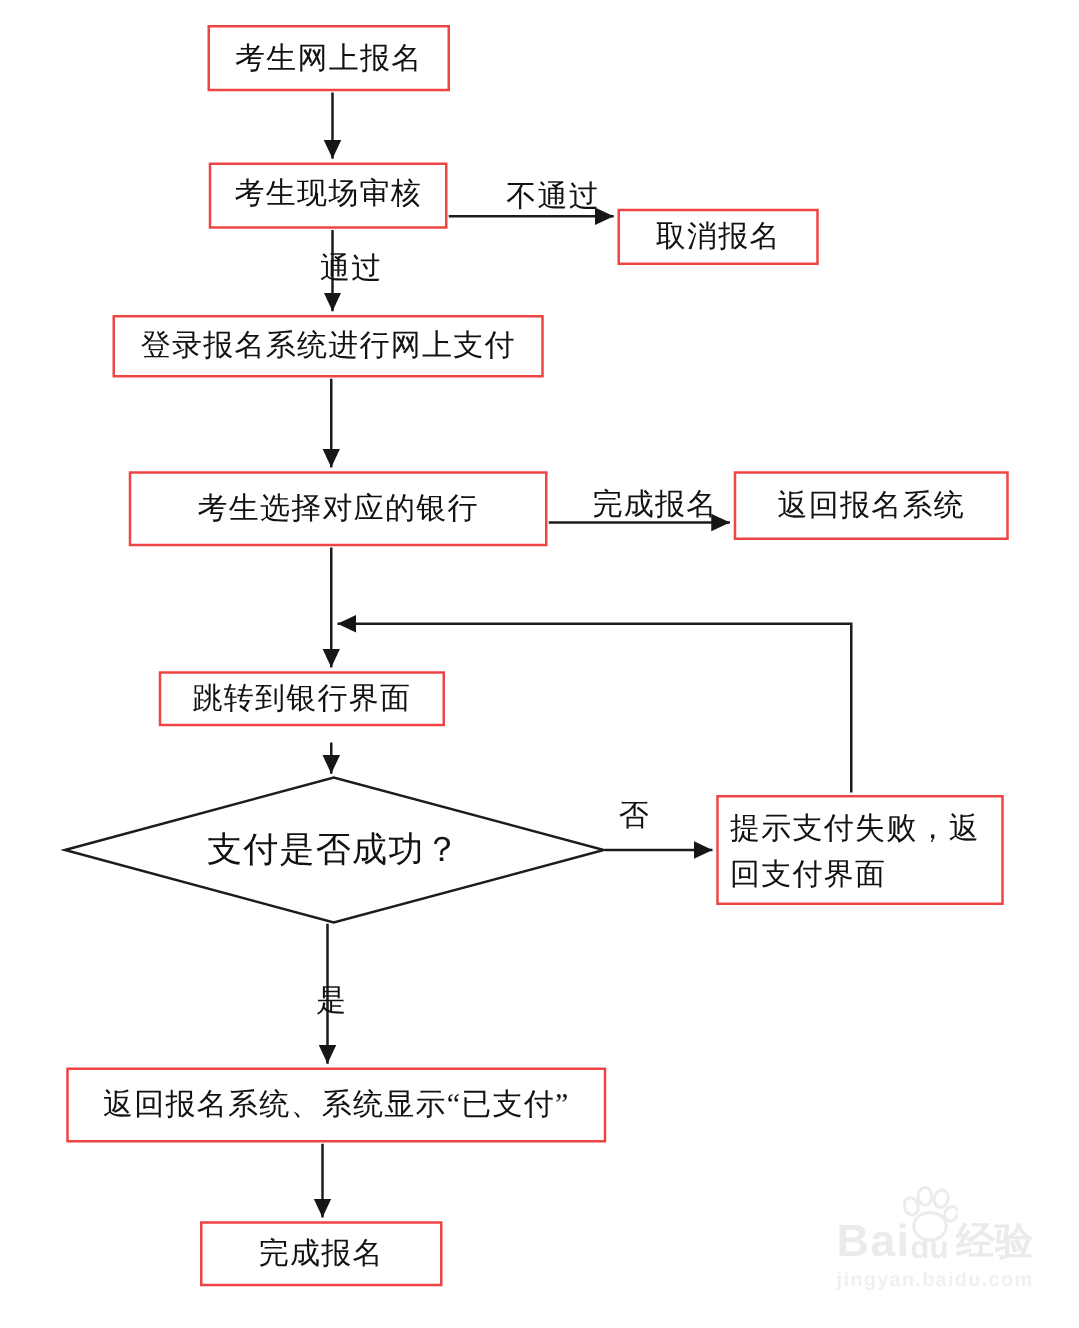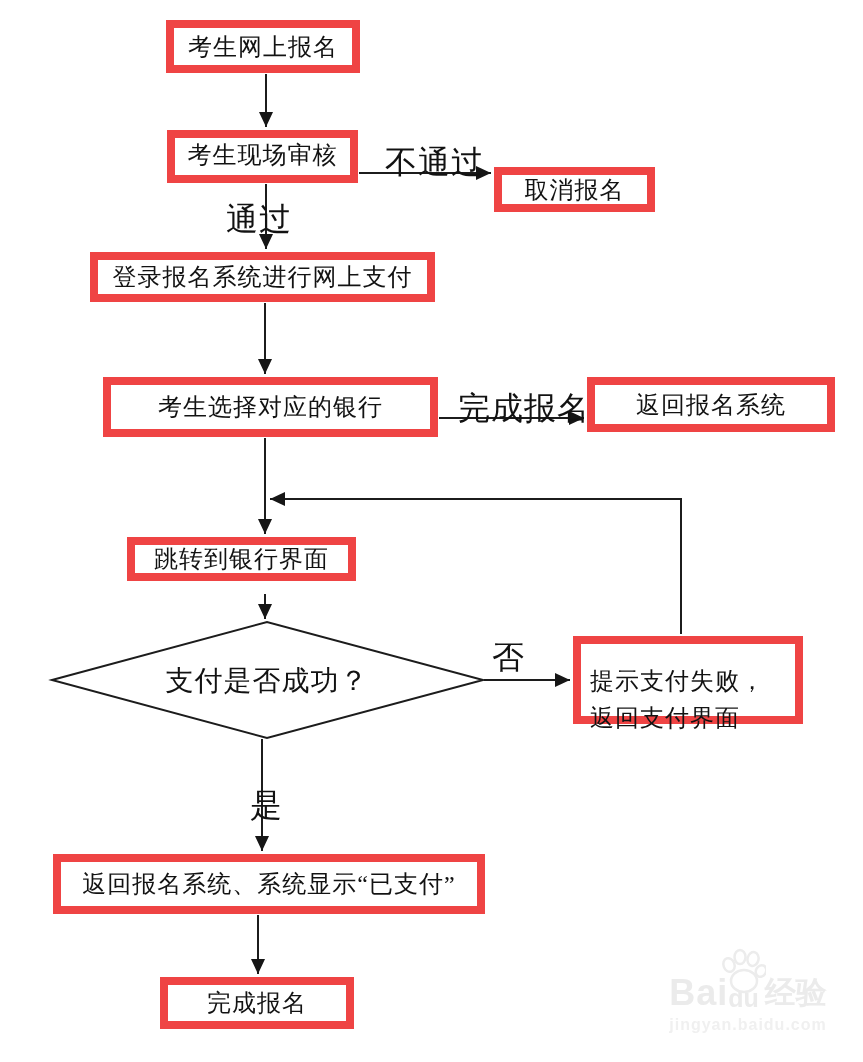--- a/index.html
+++ b/index.html
@@ -21,51 +21,51 @@
     width: 863px; height: 1062px;
   }
   svg.connectors {
     position: absolute;
     left: 0; top: 0;
     z-index: 1;
   }
   .node {
     position: absolute;
     box-sizing: border-box;
-    border: 8px solid #ef4444;
+    border: 2px solid #ef4444;
     background: #ffffff;
     display: flex;
     align-items: center;
     justify-content: center;
     font-size: 24px;
     line-height: 1.25;
     letter-spacing: 1px;
     z-index: 2;
     text-align: center;
   }
   .node.multiline {
     justify-content: flex-start;
     align-items: flex-start;
     text-align: left;
-    padding: 19px 9px;
+    padding: 7px 9px;
     line-height: 1.55;
   }
   .diamond-label {
     position: absolute;
     z-index: 3;
     font-size: 28px;
     letter-spacing: 1px;
     text-align: center;
   }
   .edge-label {
     position: absolute;
     z-index: 3;
-    font-size: 32px;
+    font-size: 24px;
     letter-spacing: 1px;
-    text-align: left;
+    text-align: right;
     white-space: nowrap;
   }
   .watermark {
     position: absolute;
     left: 648px;
     top: 962px;
     width: 200px;
     z-index: 0;
     text-align: center;
     font-family: "Liberation Sans", "DejaVu Sans", sans-serif;
@@ -144,21 +144,21 @@
   <div class="node" style="left:166px; top:20px; width:194px; height:53px;">考生网上报名</div>
 
   <div class="node" style="left:167px; top:130px; width:191px; height:53px;font-family:Liberation Mono, monospace;">考生现场审核</div>
 
   <div class="node" style="left:494px; top:142px; width:161px; height:45px;margin-top:25px;">取消报名</div>
 
   <div class="node" style="left:90px; top:252px; width:345px; height:50px;">登录报名系统进行网上支付</div>
 
   <div class="node" style="left:103px; top:377px; width:335px; height:60px;text-align:center;">考生选择对应的银行</div>
 
-  <div class="node" style="left:587px; top:377px; width:248px; height:55px;">返回报名系统</div>
+  <div class="node" style="left:587px; top:377px; width:220px; height:55px;">返回报名系统</div>
 
   <div class="node" style="left:127px; top:537px; width:229px; height:44px;">跳转到银行界面</div>
 
   <div class="diamond-label" style="left:130px; top:663px; width:274px; height:36px; line-height:36px;">支付是否成功？</div>
 
   <div class="node multiline" style="left:573px; top:636px; width:230px; height:88px;">提示支付失败，返回支付界面</div>
 
   <div class="node" style="left:53px; top:854px; width:432px; height:60px;">返回报名系统、系统显示“已支付”</div>
 
   <div class="node" style="left:160px; top:977px; width:194px; height:52px;">完成报名</div>

